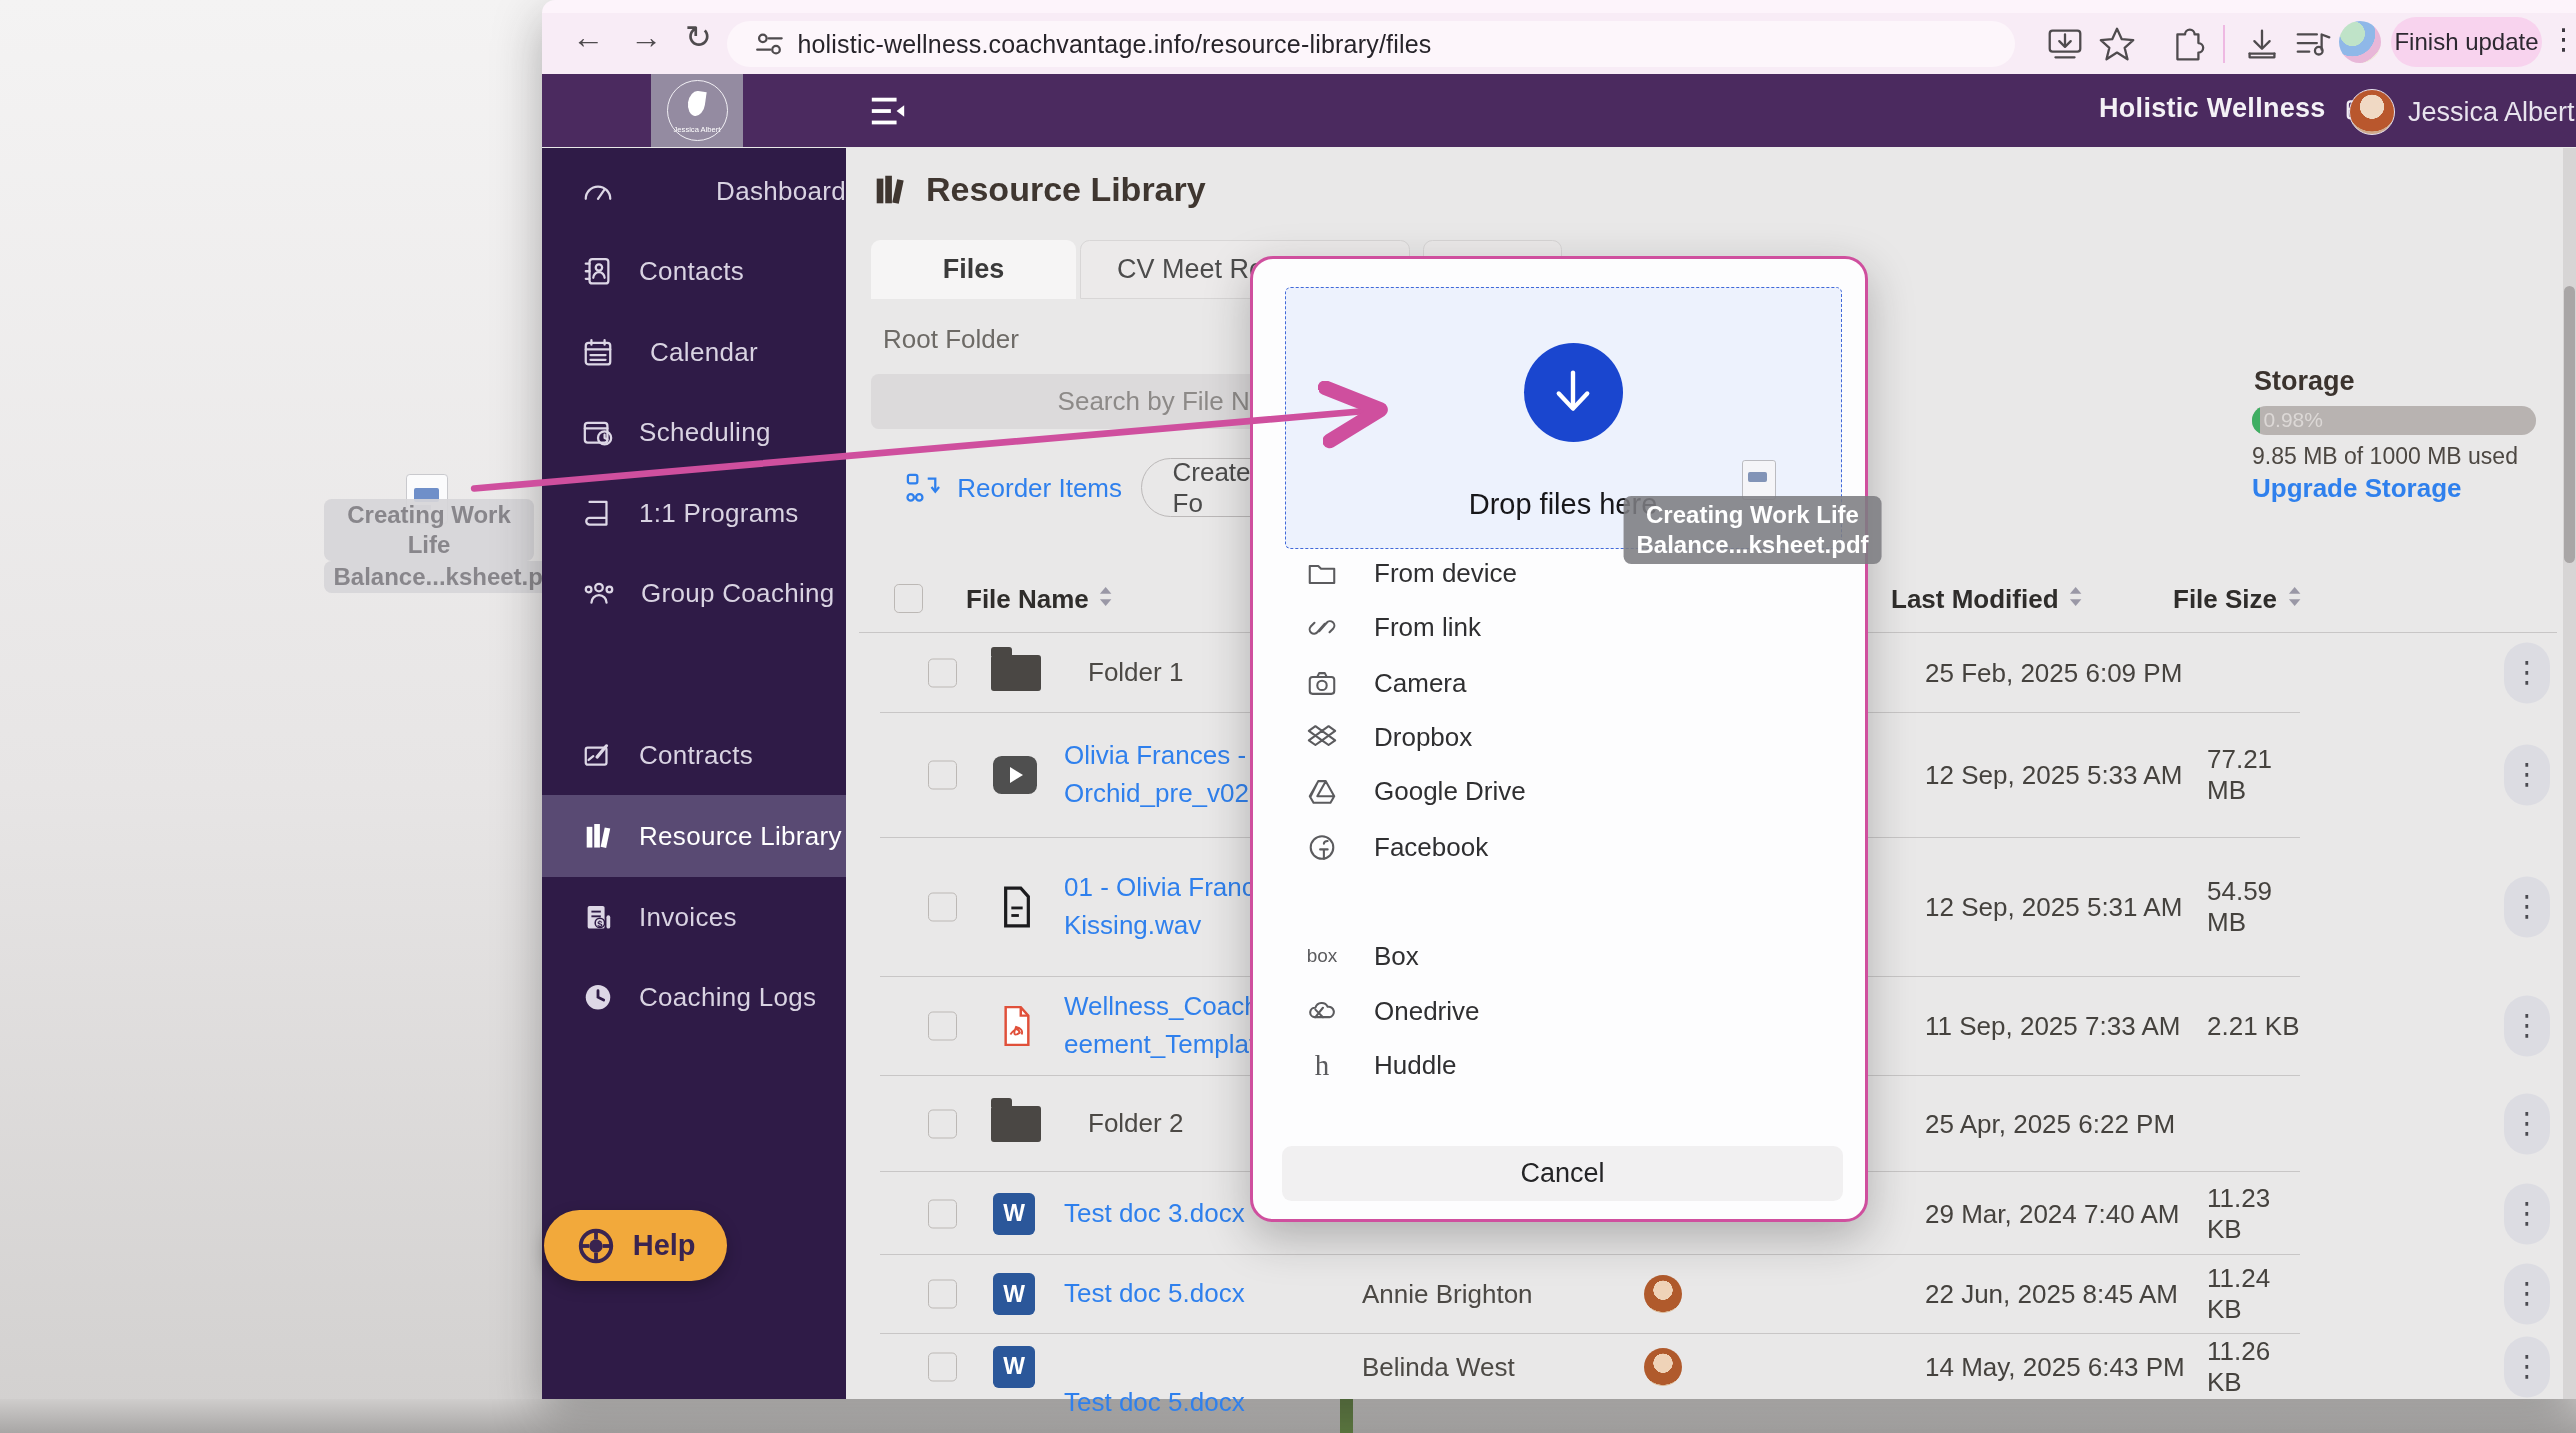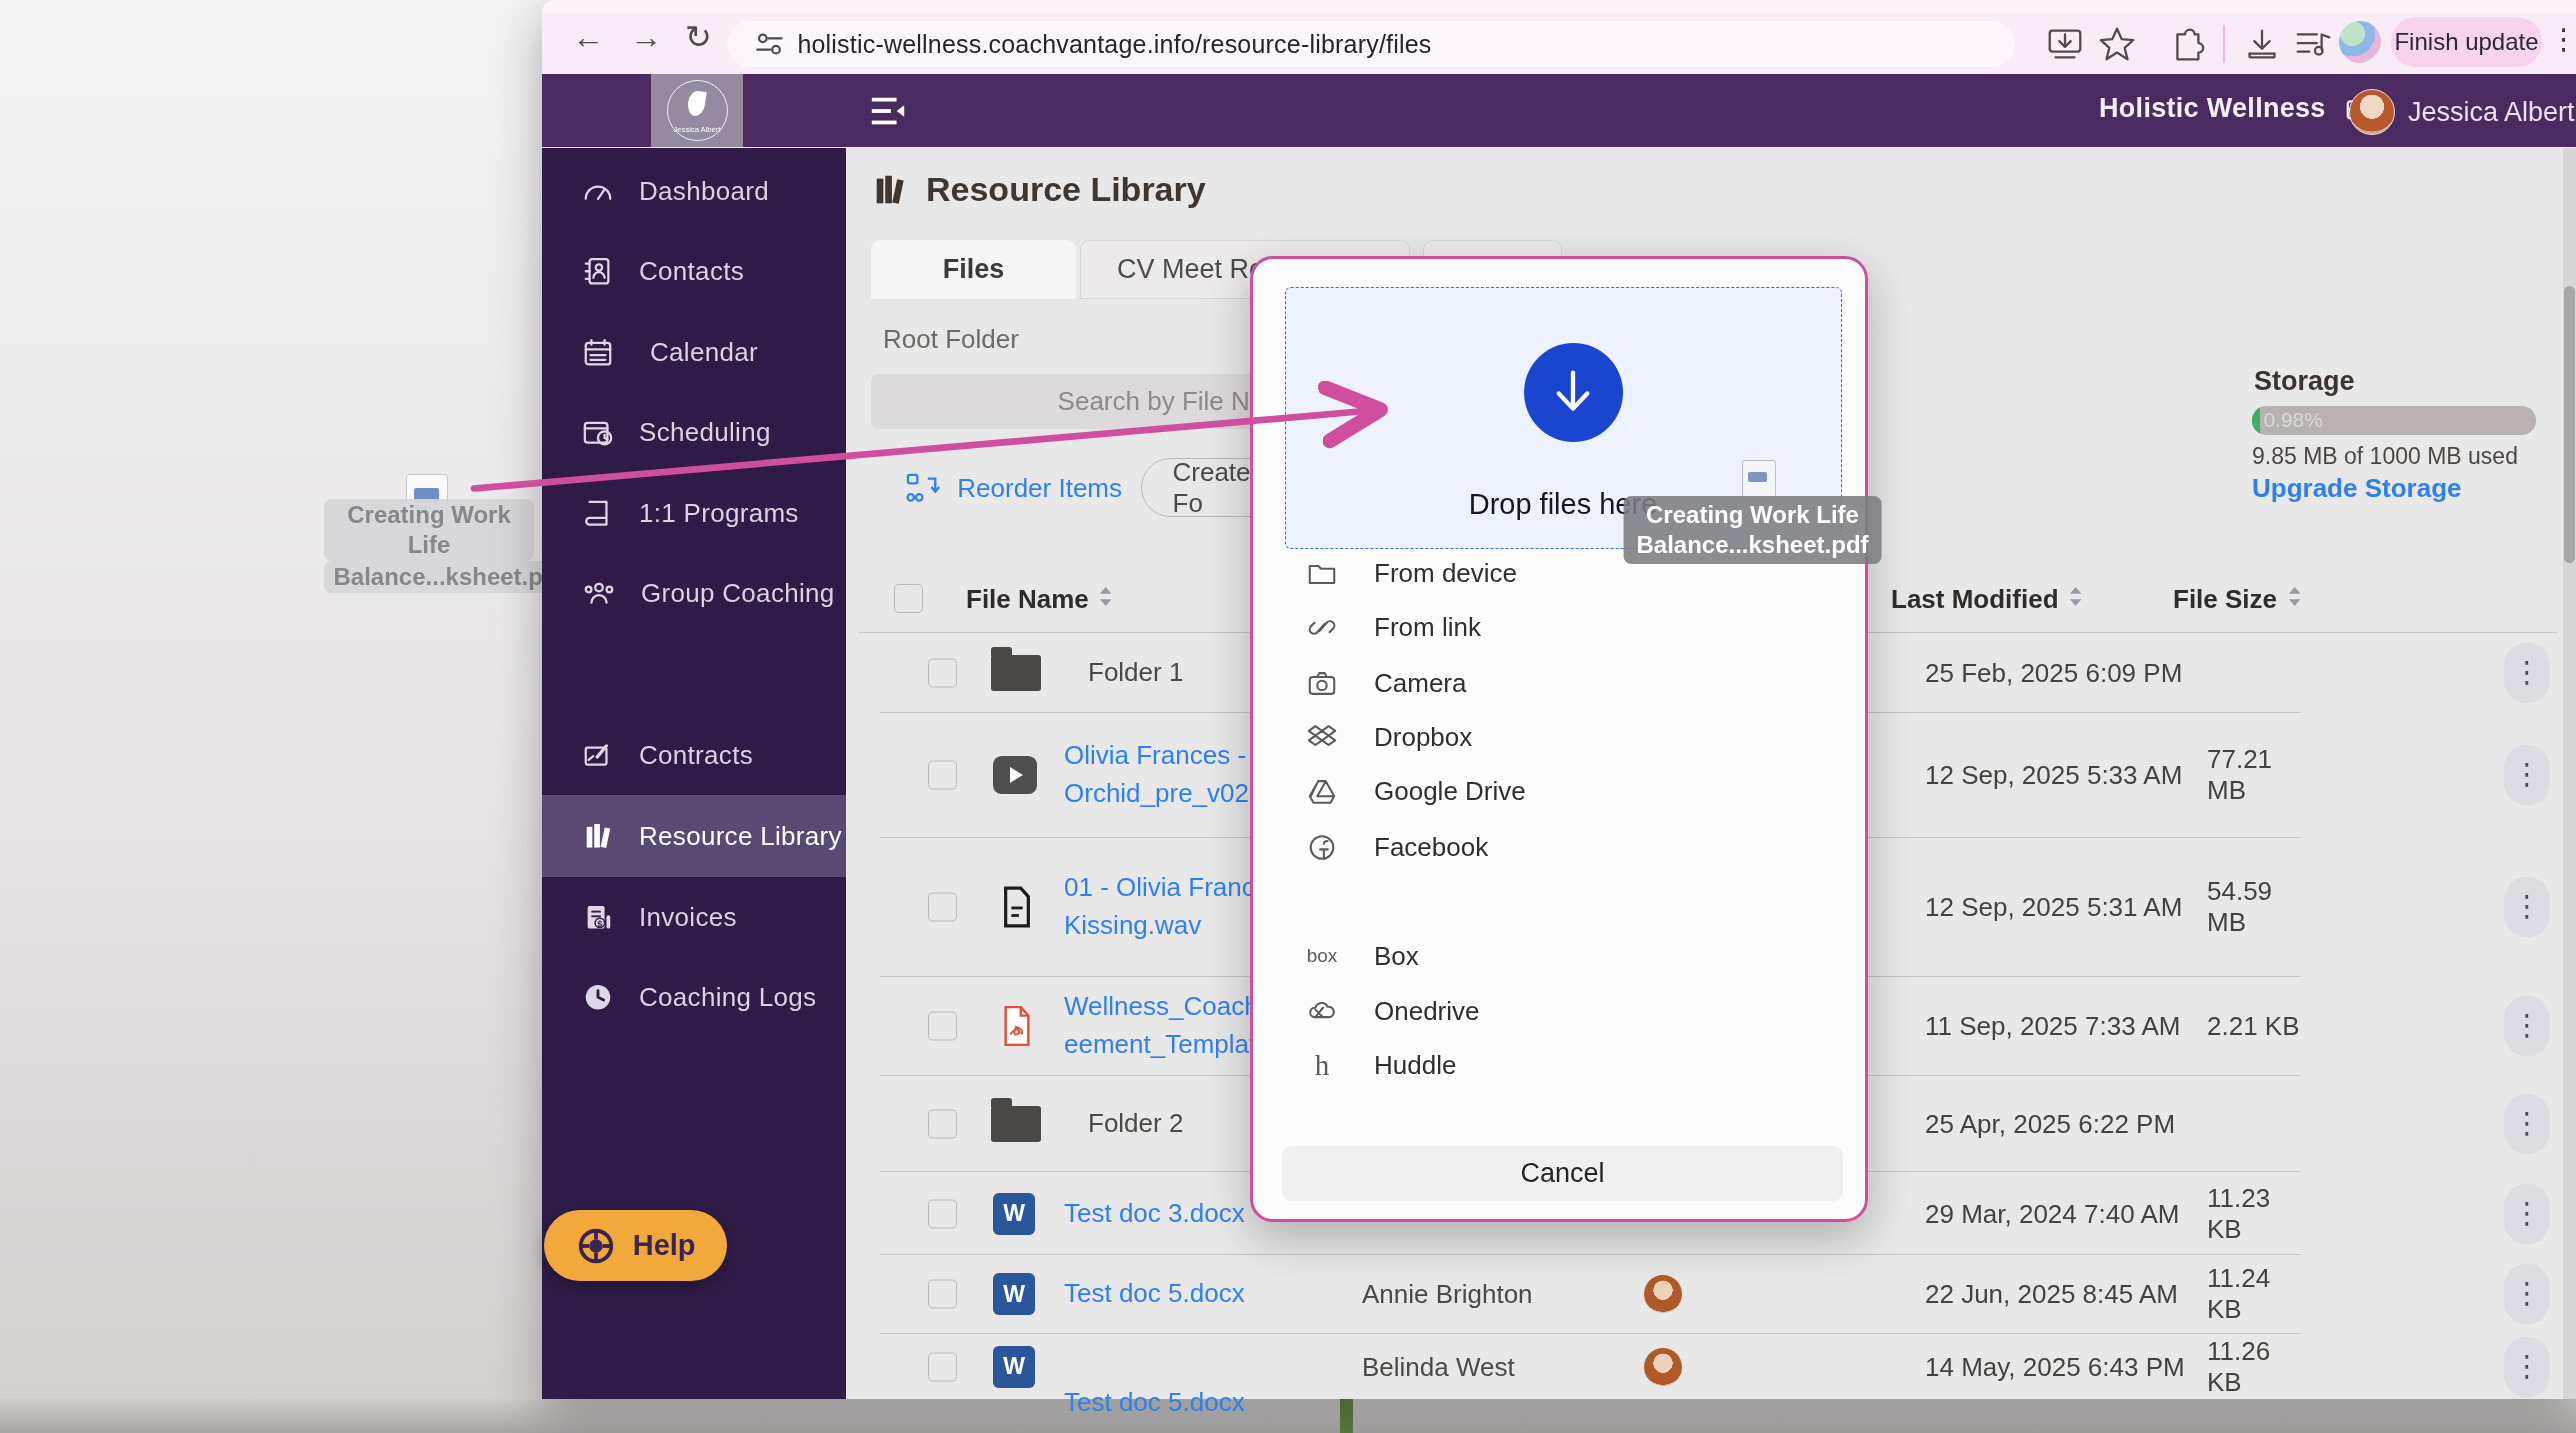--- a/index.html
+++ b/index.html
@@ -198,21 +198,21 @@
       <rect x="5" y="10" width="26" height="18" rx="3" stroke="#f0ecf4" fill="none" stroke-width="2.4"></rect>
       <path d="M13 10 v-3 h10 v3" stroke="#f0ecf4" fill="none" stroke-width="2.4"></path>
       <line x1="5" y1="18" x2="31" y2="18" stroke="#f0ecf4" stroke-width="2.4"></line>
     </svg>
   </div>
   <div class="abs hdr-avatar" style="left:2349px;top:89px;"></div>
   <div class="abs user-name" style="left:2408px;top:97px;">Jessica Albert</div>
 
   <div class="abs sidebar"></div>
 
-  <div class="side-item" style="top:151px;">
+  <div class="side-item" style="top:151px;justify-content:space-between;">
     <svg width="32" height="30.5" viewBox="0 0 34 32">
       <path d="M4 24 a13 13 0 1 1 26 0" class="sic"></path>
         <line x1="17" y1="24" x2="24" y2="14" class="sic"></line>
     </svg>
       <span class="lbl">Dashboard</span>
   </div>
   <div class="side-item" style="top:231px;">
     <svg width="32" height="30.5" viewBox="0 0 34 32">
       <rect x="8" y="3" width="20" height="26" rx="3" class="sic"></rect>
       <circle cx="18" cy="12" r="3.4" class="sic"></circle>

